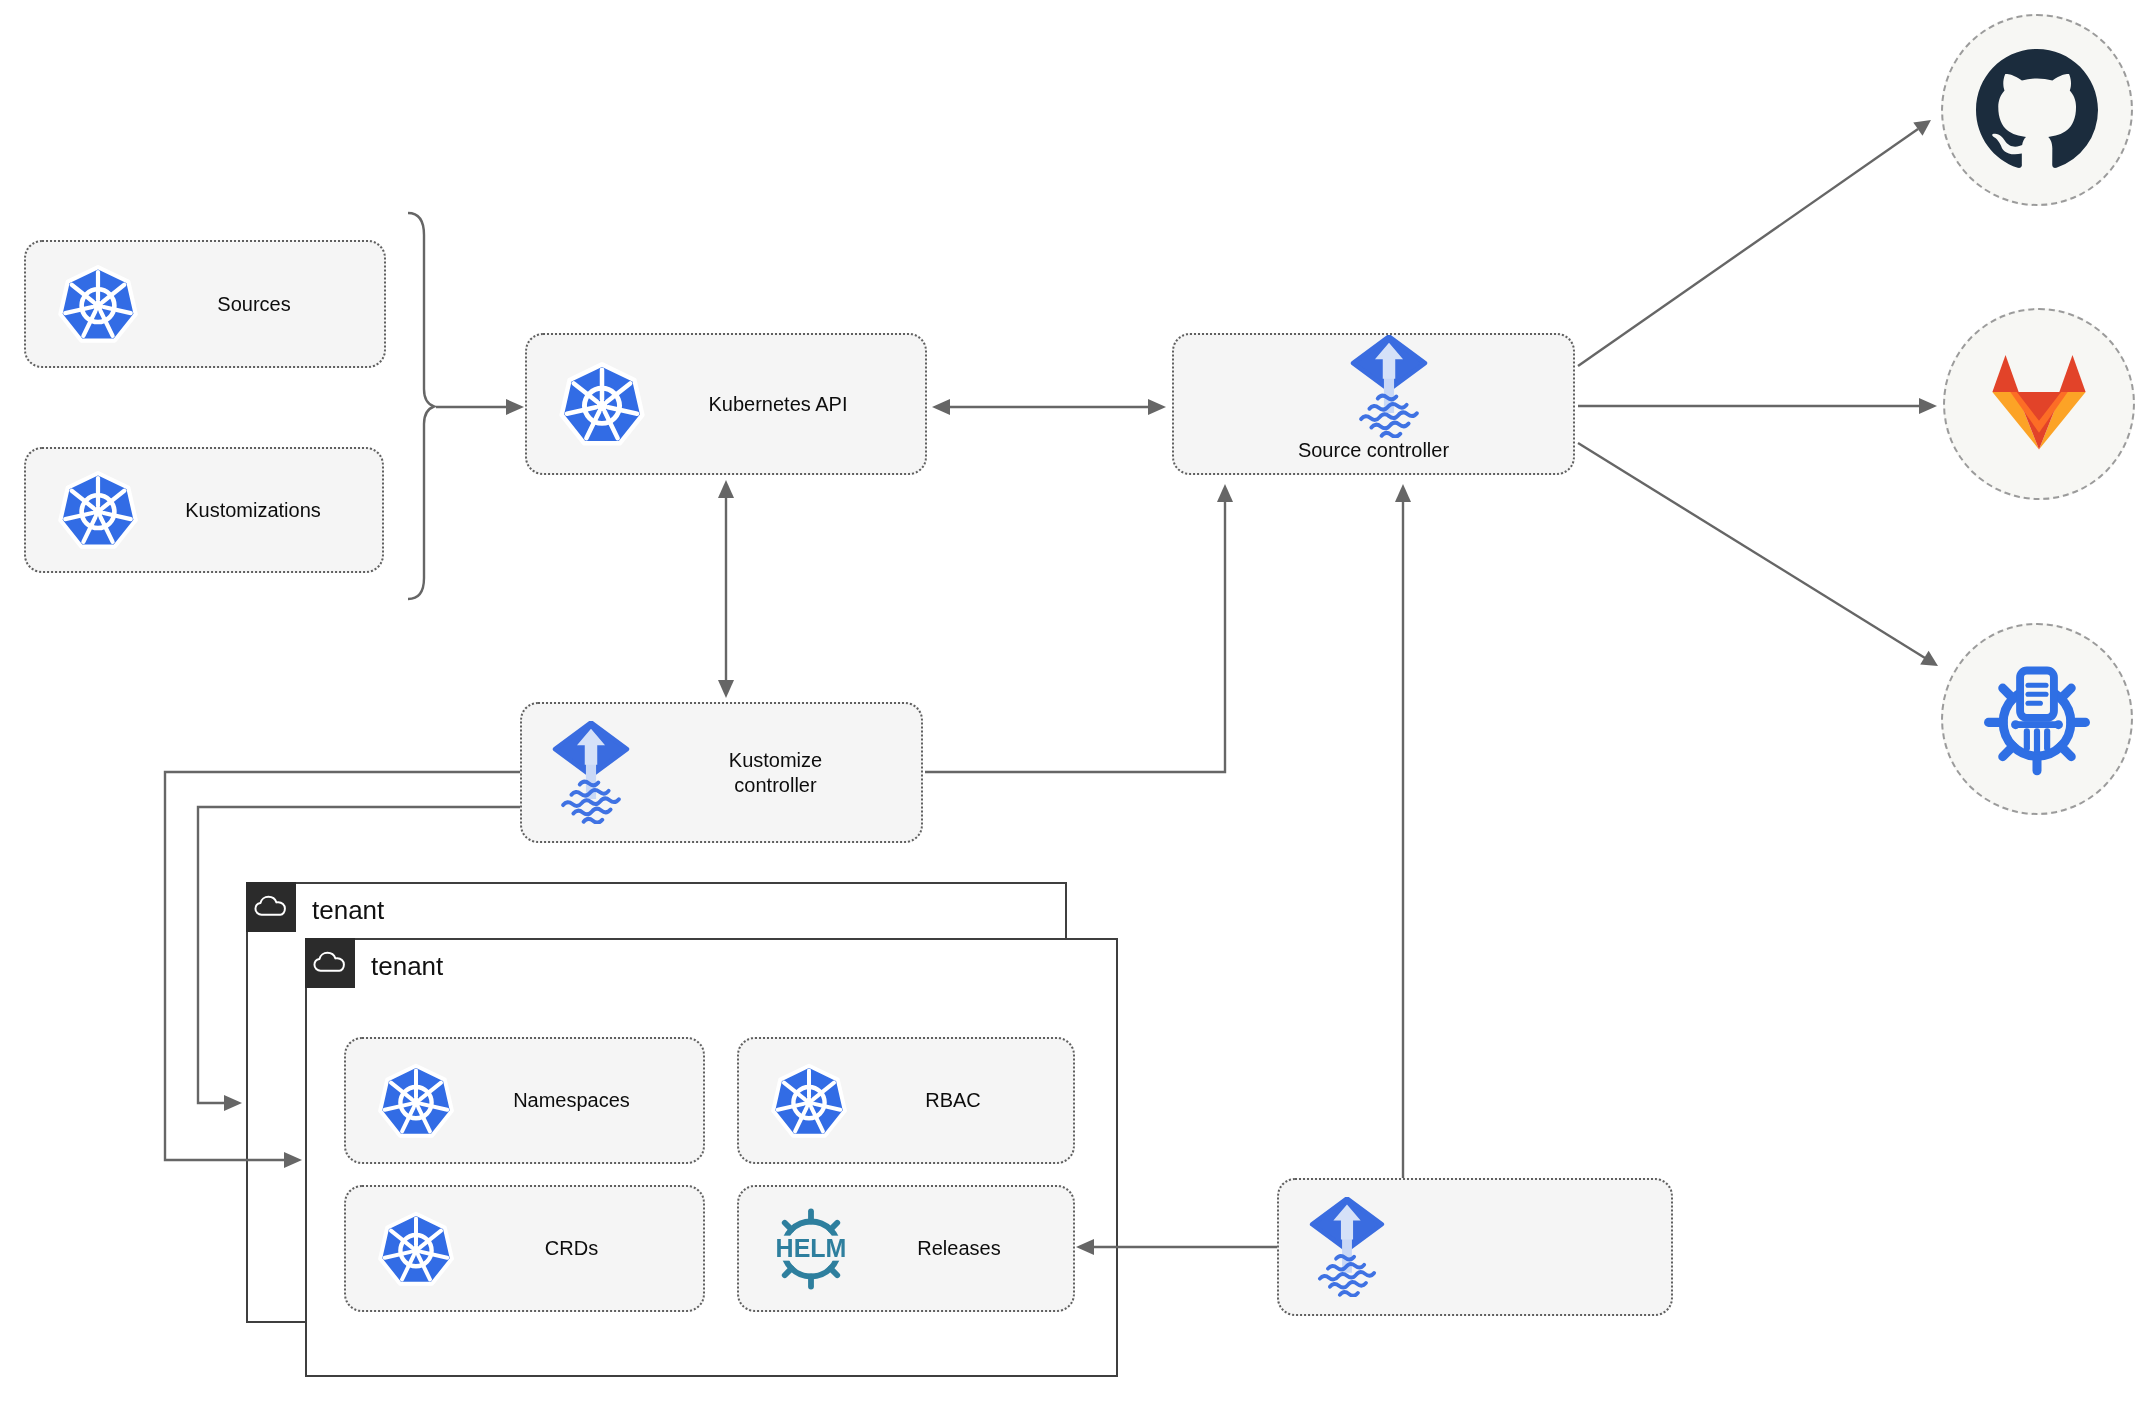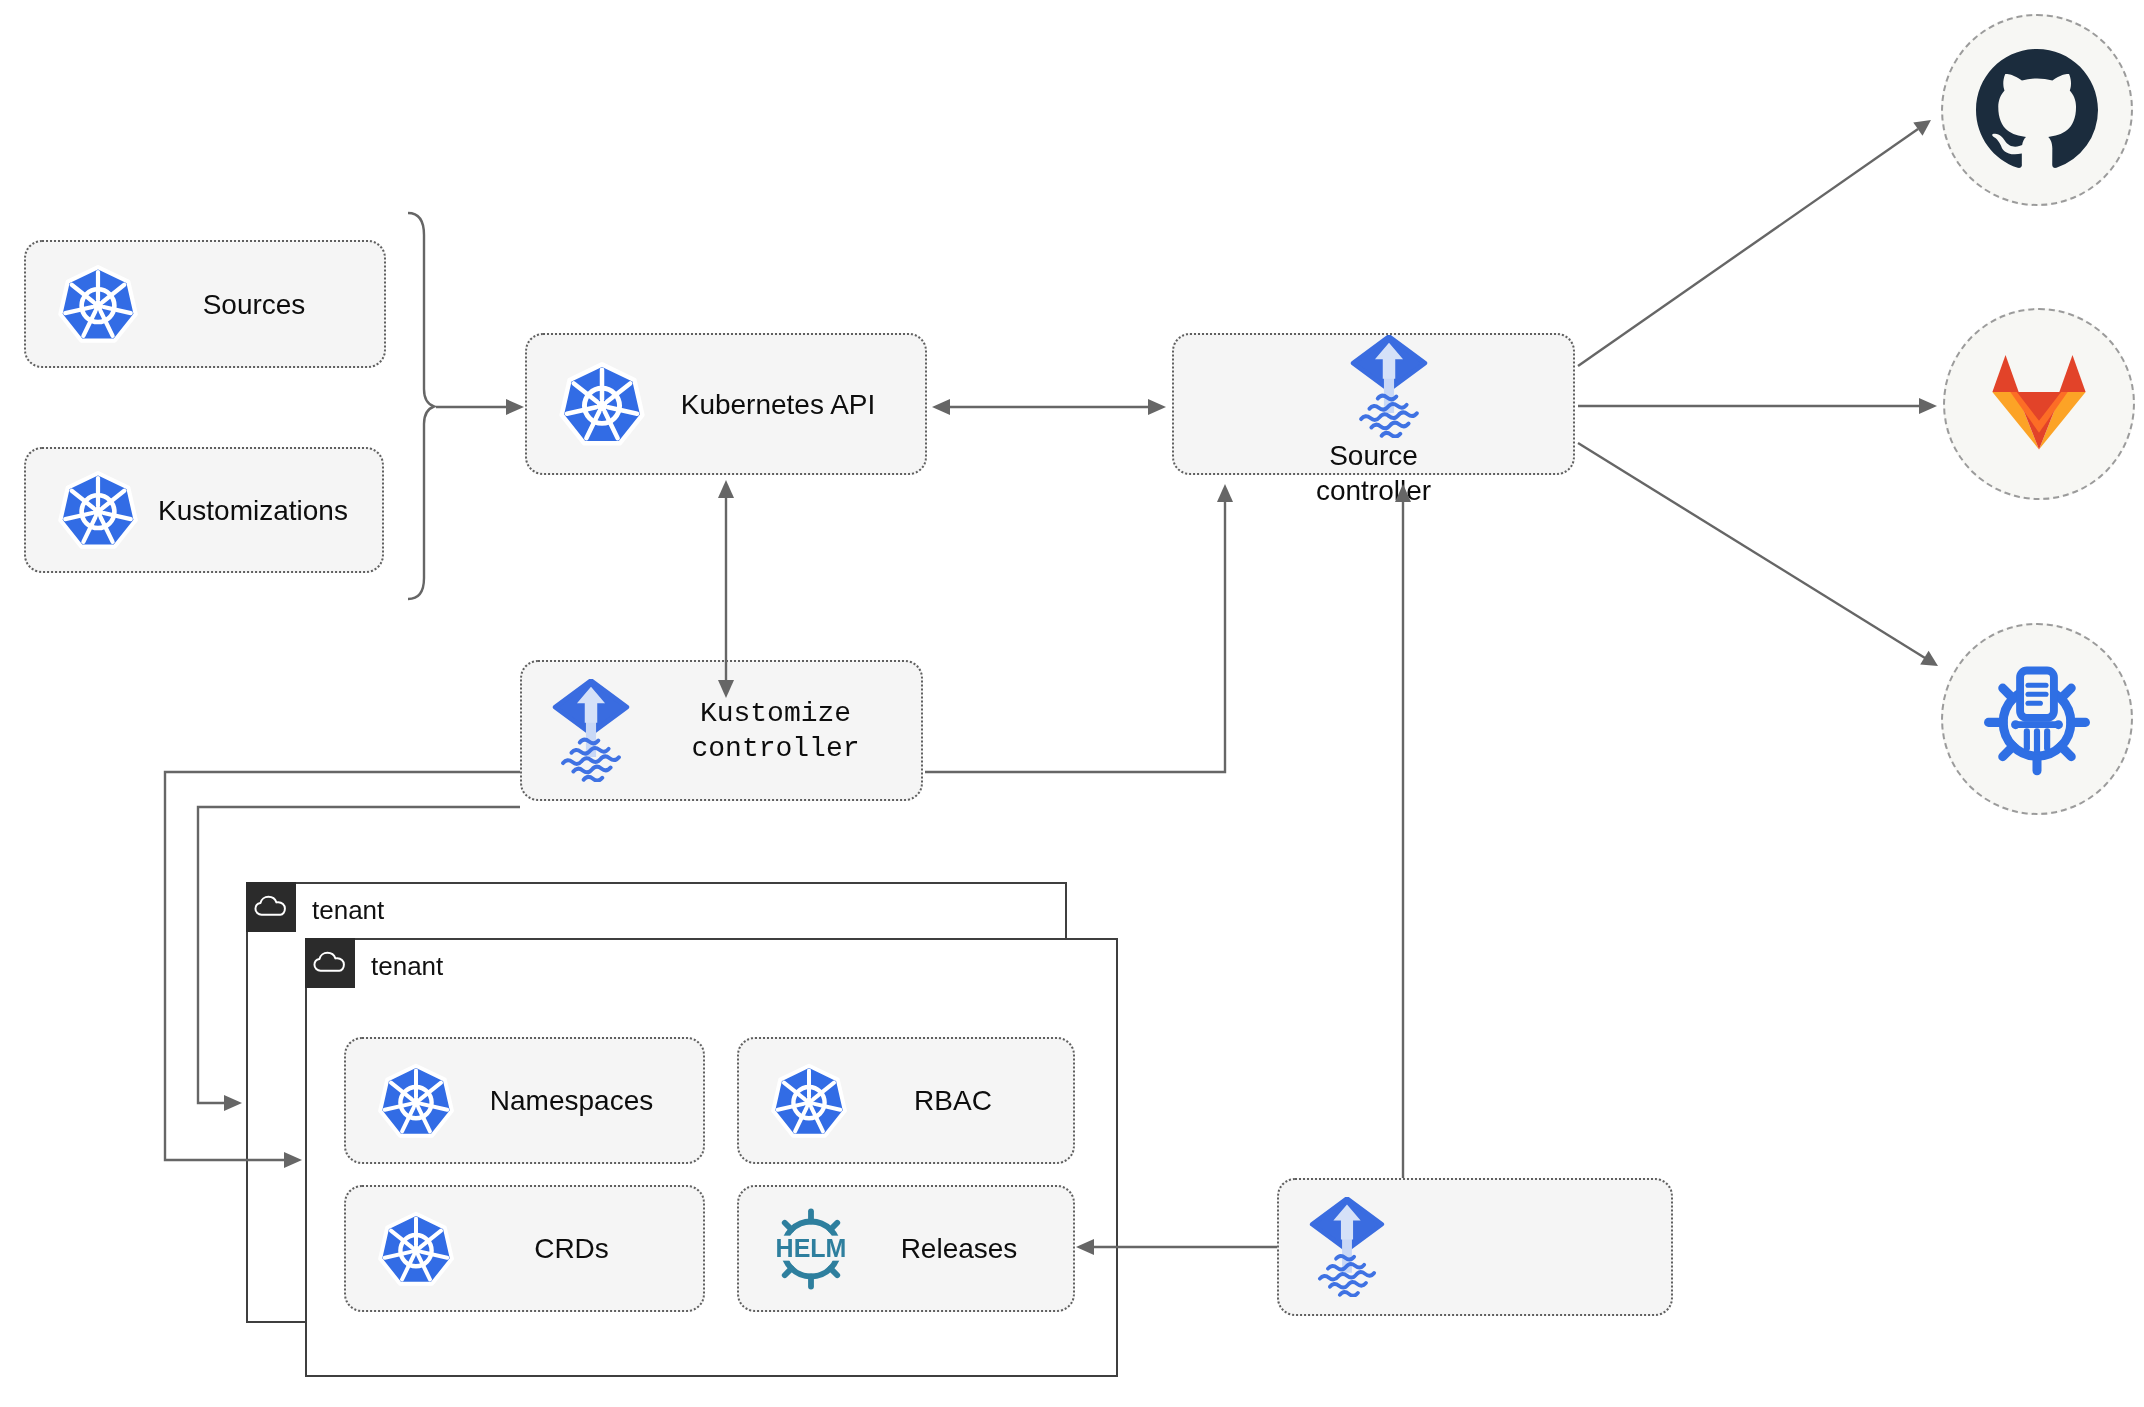--- a/index.html
+++ b/index.html
@@ -1,21 +1,21 @@
 <!DOCTYPE html>
 <html><head>
 <meta charset="utf-8">
 <style>
   html,body{margin:0;padding:0;background:#ffffff;}
   body{width:2144px;height:1407px;position:relative;overflow:hidden;
        font-family:"Liberation Sans",sans-serif;color:#111;}
   .node{position:absolute;background:#f5f5f5;border:2px dotted #5f5f5f;border-radius:18px;
         box-sizing:border-box;display:flex;align-items:center;}
   .node .icon{flex:0 0 auto;margin-left:30px;display:flex;align-items:flex-start;justify-content:center;}
-  .node .lbl{flex:1;text-align:center;font-size:28px;line-height:1.25;color:#0d0d0d;
+  .node .lbl{flex:1;text-align:center;font-size:20px;line-height:1.25;color:#0d0d0d;
              padding:0 26px 0 10px;}
   .node .lbl.narrow{max-width:180px;margin:0 auto;padding:0;}
   .tenant{position:absolute;background:#ffffff;border:2px solid #3f3f3f;box-sizing:border-box;}
   .tenant-tag{position:absolute;left:-2px;top:-2px;width:50px;height:50px;background:#2b2b2b;
               display:flex;align-items:center;justify-content:center;}
   .tenant-name{position:absolute;left:64px;top:11px;font-size:26px;color:#111;}
   .endpoint{position:absolute;width:192px;height:192px;border-radius:50%;background:#f7f7f4;
             border:2px dashed #9b9b9b;box-sizing:border-box;display:flex;align-items:center;justify-content:center;}
   #connectors{position:absolute;left:0;top:0;z-index:40;pointer-events:none;}
   .z1{z-index:1}.z2{z-index:2}.z3{z-index:3}
@@ -193,21 +193,21 @@
         <path d="M26,92 q6,-6 12,0 t12,0 t12,0 t12,0"></path>
         <path d="M14,104 q6,-6 12,0 t12,0 t12,0 t12,0 t12,0 t12,0"></path>
         <path d="M26,116 q6,-6 12,0 t12,0 t12,0 t12,0"></path>
         <path d="M38,128 q6,-6 12,0 t12,0"></path>
       </g>
     </svg>
   </span>
   <span class="lbl narrow">Source controller</span>
 </div>
 
-<div class="node" style="left:520px;top:660px;width:403px;height:141px;font-family:Liberation Mono, monospace;">
+<div class="node" style="left:520px;top:702px;width:403px;height:141px;">
   <span class="icon">
     <svg viewBox="0 0 100 132" width="78" height="103">
       <polygon points="50,2 96,36 50,70 4,36" fill="#3a6ce0" stroke="#3a6ce0" stroke-width="6" stroke-linejoin="round"></polygon>
       <rect x="43.5" y="52" width="13" height="48" fill="#c9d8f6"></rect>
       <polygon points="50,10 68,31 58,31 58,56 42,56 42,31 32,31" fill="#d5e1f8"></polygon>
       <g stroke="#3f72e3" stroke-width="5" stroke-linecap="round" fill="none" transform="rotate(-6 50 104)">
         <path d="M38,80 q6,-6 12,0 t12,0"></path>
         <path d="M26,92 q6,-6 12,0 t12,0 t12,0 t12,0"></path>
         <path d="M14,104 q6,-6 12,0 t12,0 t12,0 t12,0 t12,0 t12,0"></path>
         <path d="M26,116 q6,-6 12,0 t12,0 t12,0 t12,0"></path>

